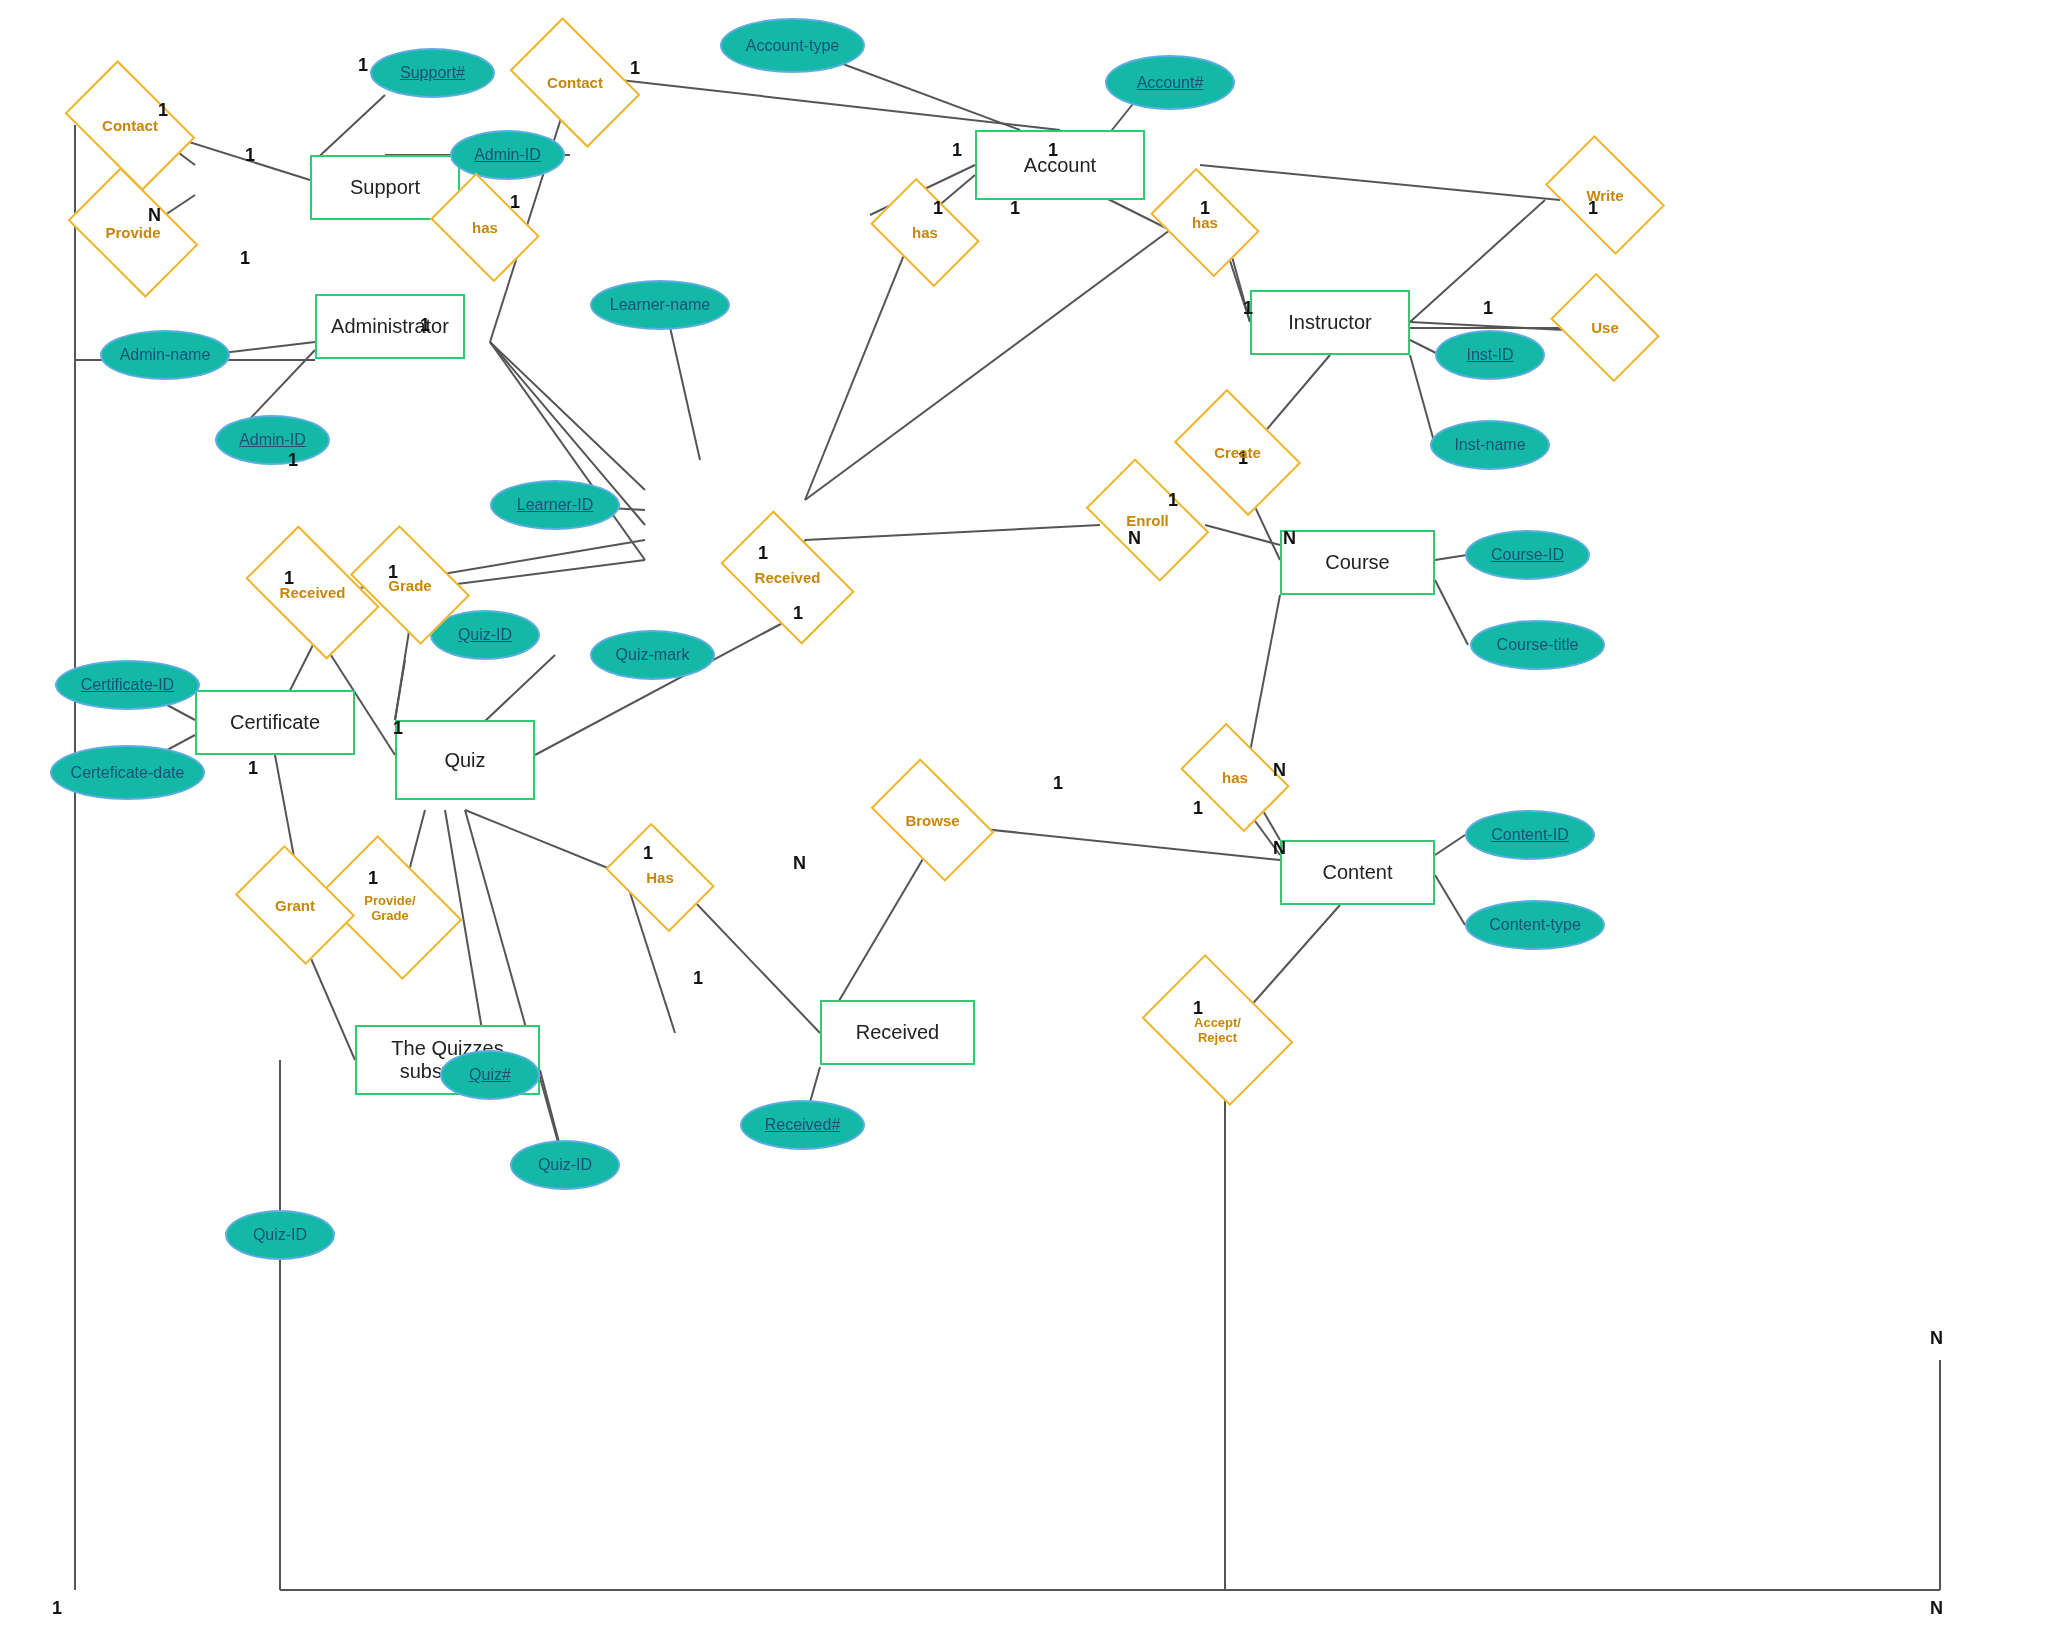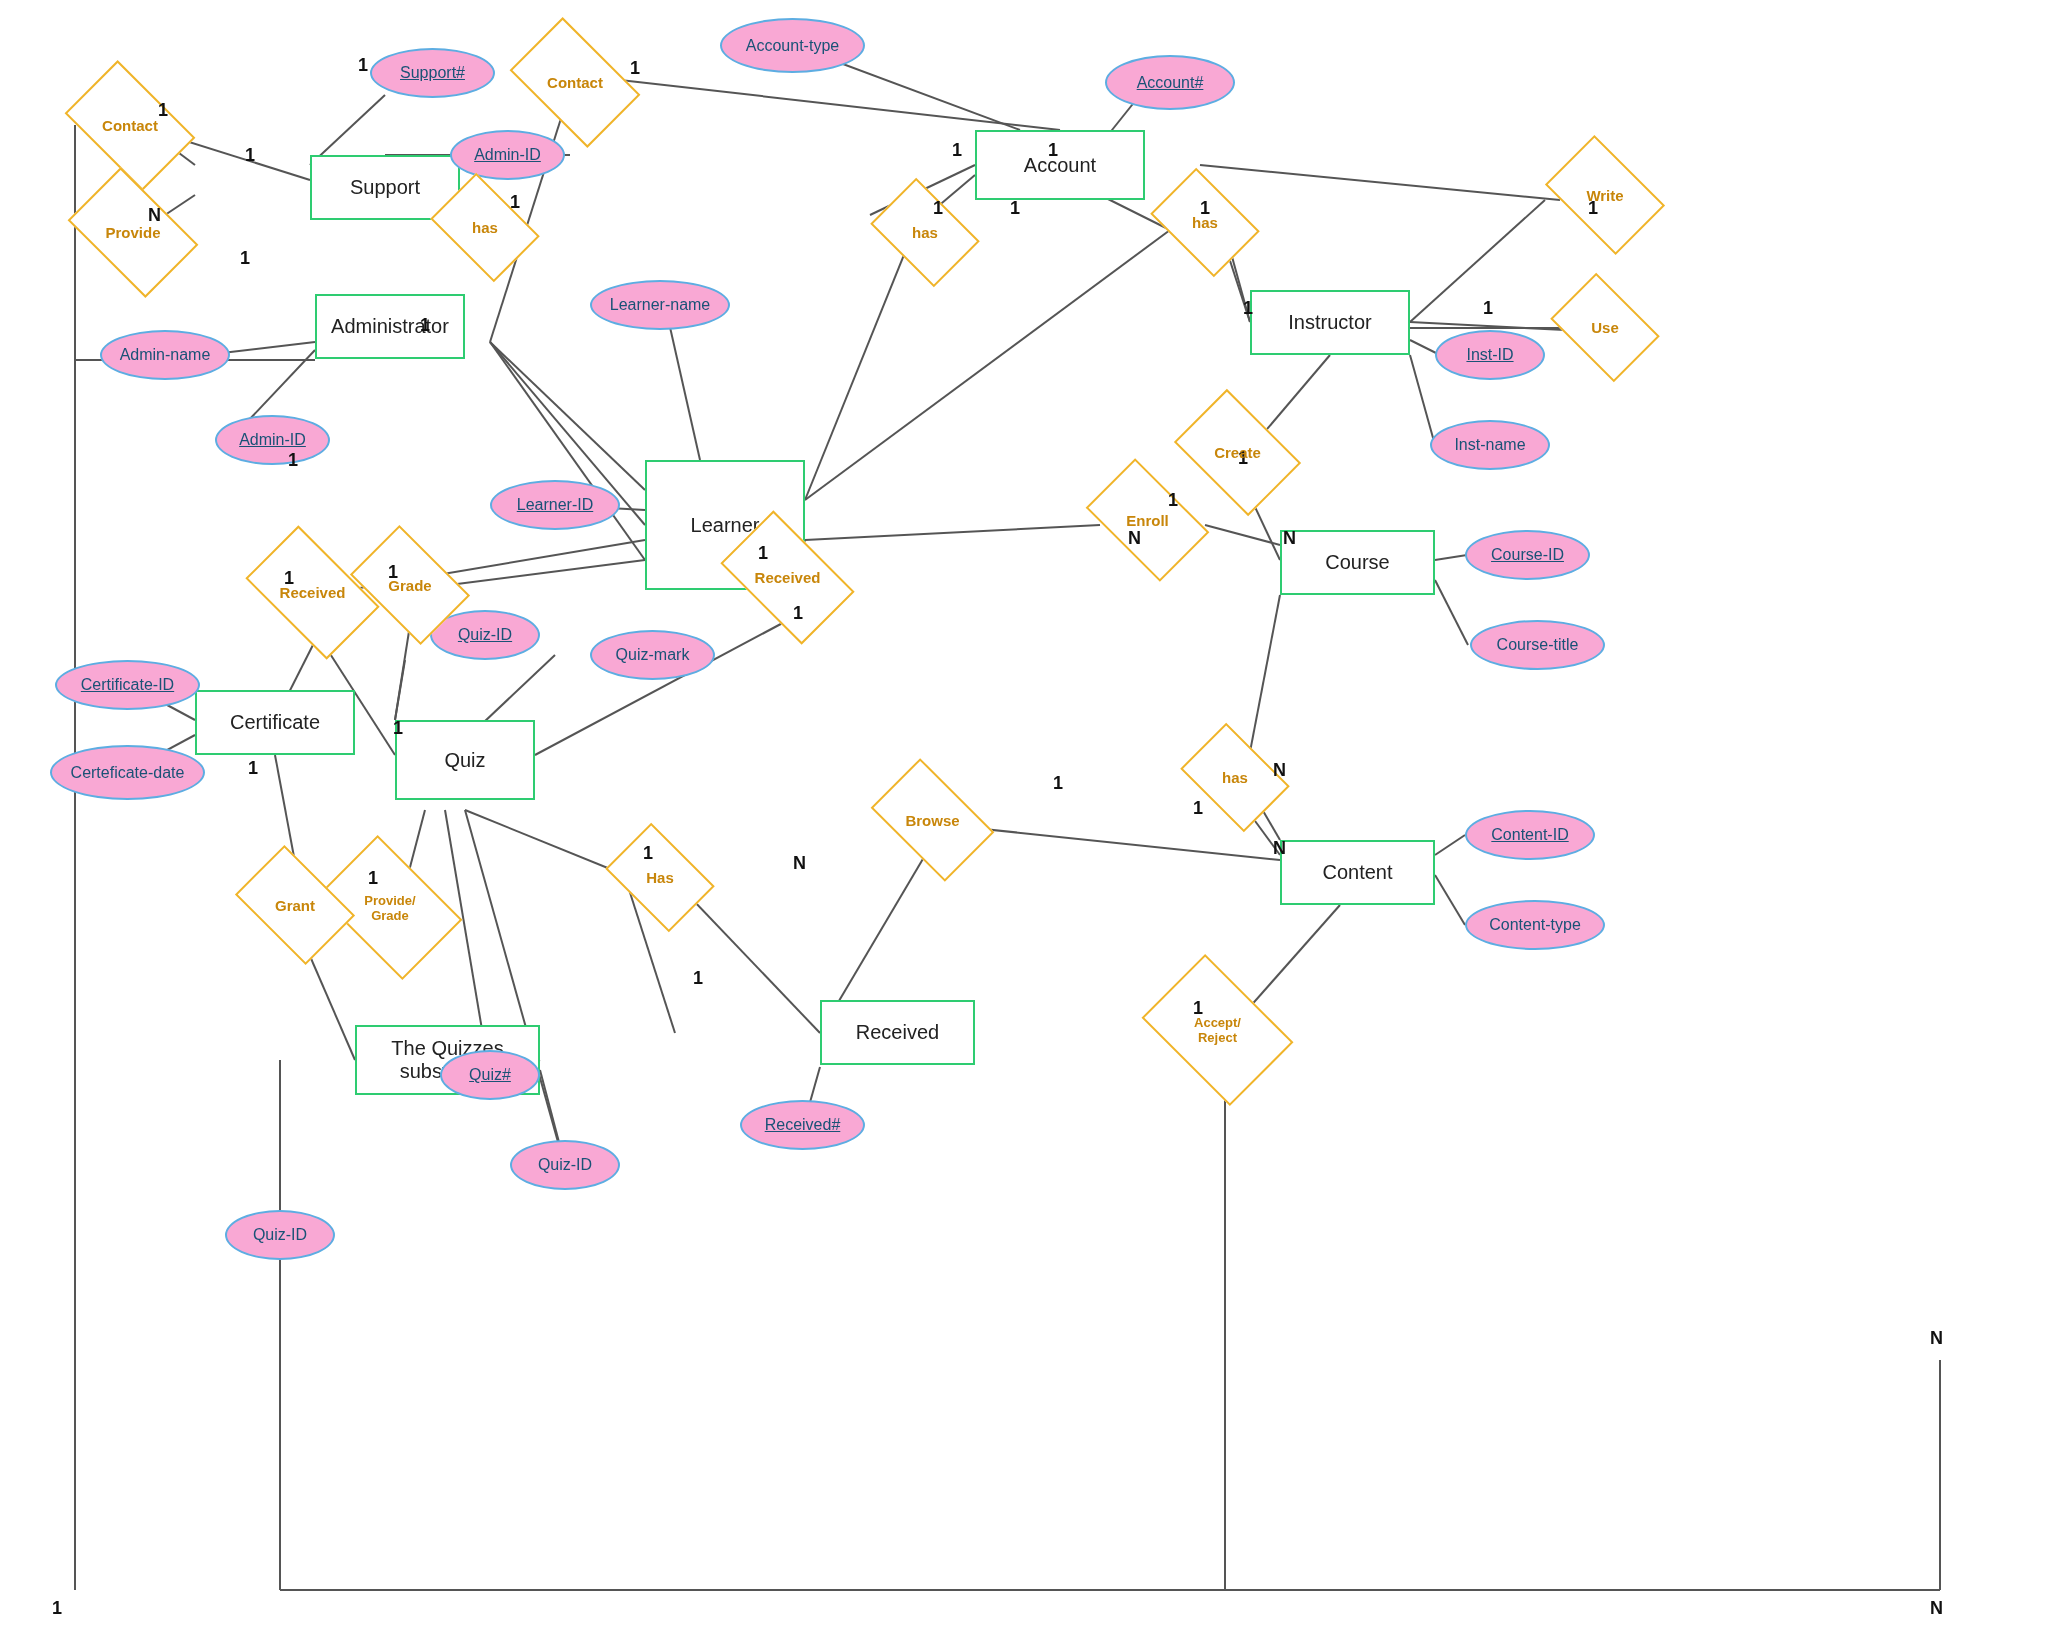--- a/index.html
+++ b/index.html
@@ -14,21 +14,21 @@
       display: flex; align-items: center; justify-content: center;
       text-align: center;
       font-size: 20px;
       font-weight: normal;
       color: #222;
     }
 
     
     .attr {
       position: absolute;
-      background: #f9a8d4;
+      background: #14b8a6;
       border: 2px solid #5dade2;
       border-radius: 50%;
       display: flex; align-items: center; justify-content: center;
       text-align: center;
       font-size: 16px;
       color: #1a5276;
     }
     .attr.key {
       text-decoration: underline;
     }
@@ -214,23 +214,20 @@
   </div>
 
   <div class="entity" style="left:310px;top:155px;width:150px;height:65px">
     <span>Support</span>
   </div>
 
   <div class="entity" style="left:315px;top:294px;width:150px;height:65px">
     <span>Administrator</span>
   </div>
 
-  <div class="entity" style="left:645px;top:460px;width:160px;height:130px">
-    <span>Learner</span>
-  </div>
 
   <div class="entity" style="left:1250px;top:290px;width:160px;height:65px">
     <span>Instructor</span>
   </div>
 
   <div class="entity" style="left:1280px;top:530px;width:155px;height:65px">
     <span>Course</span>
   </div>
 
   <div class="entity" style="left:1280px;top:840px;width:155px;height:65px">

